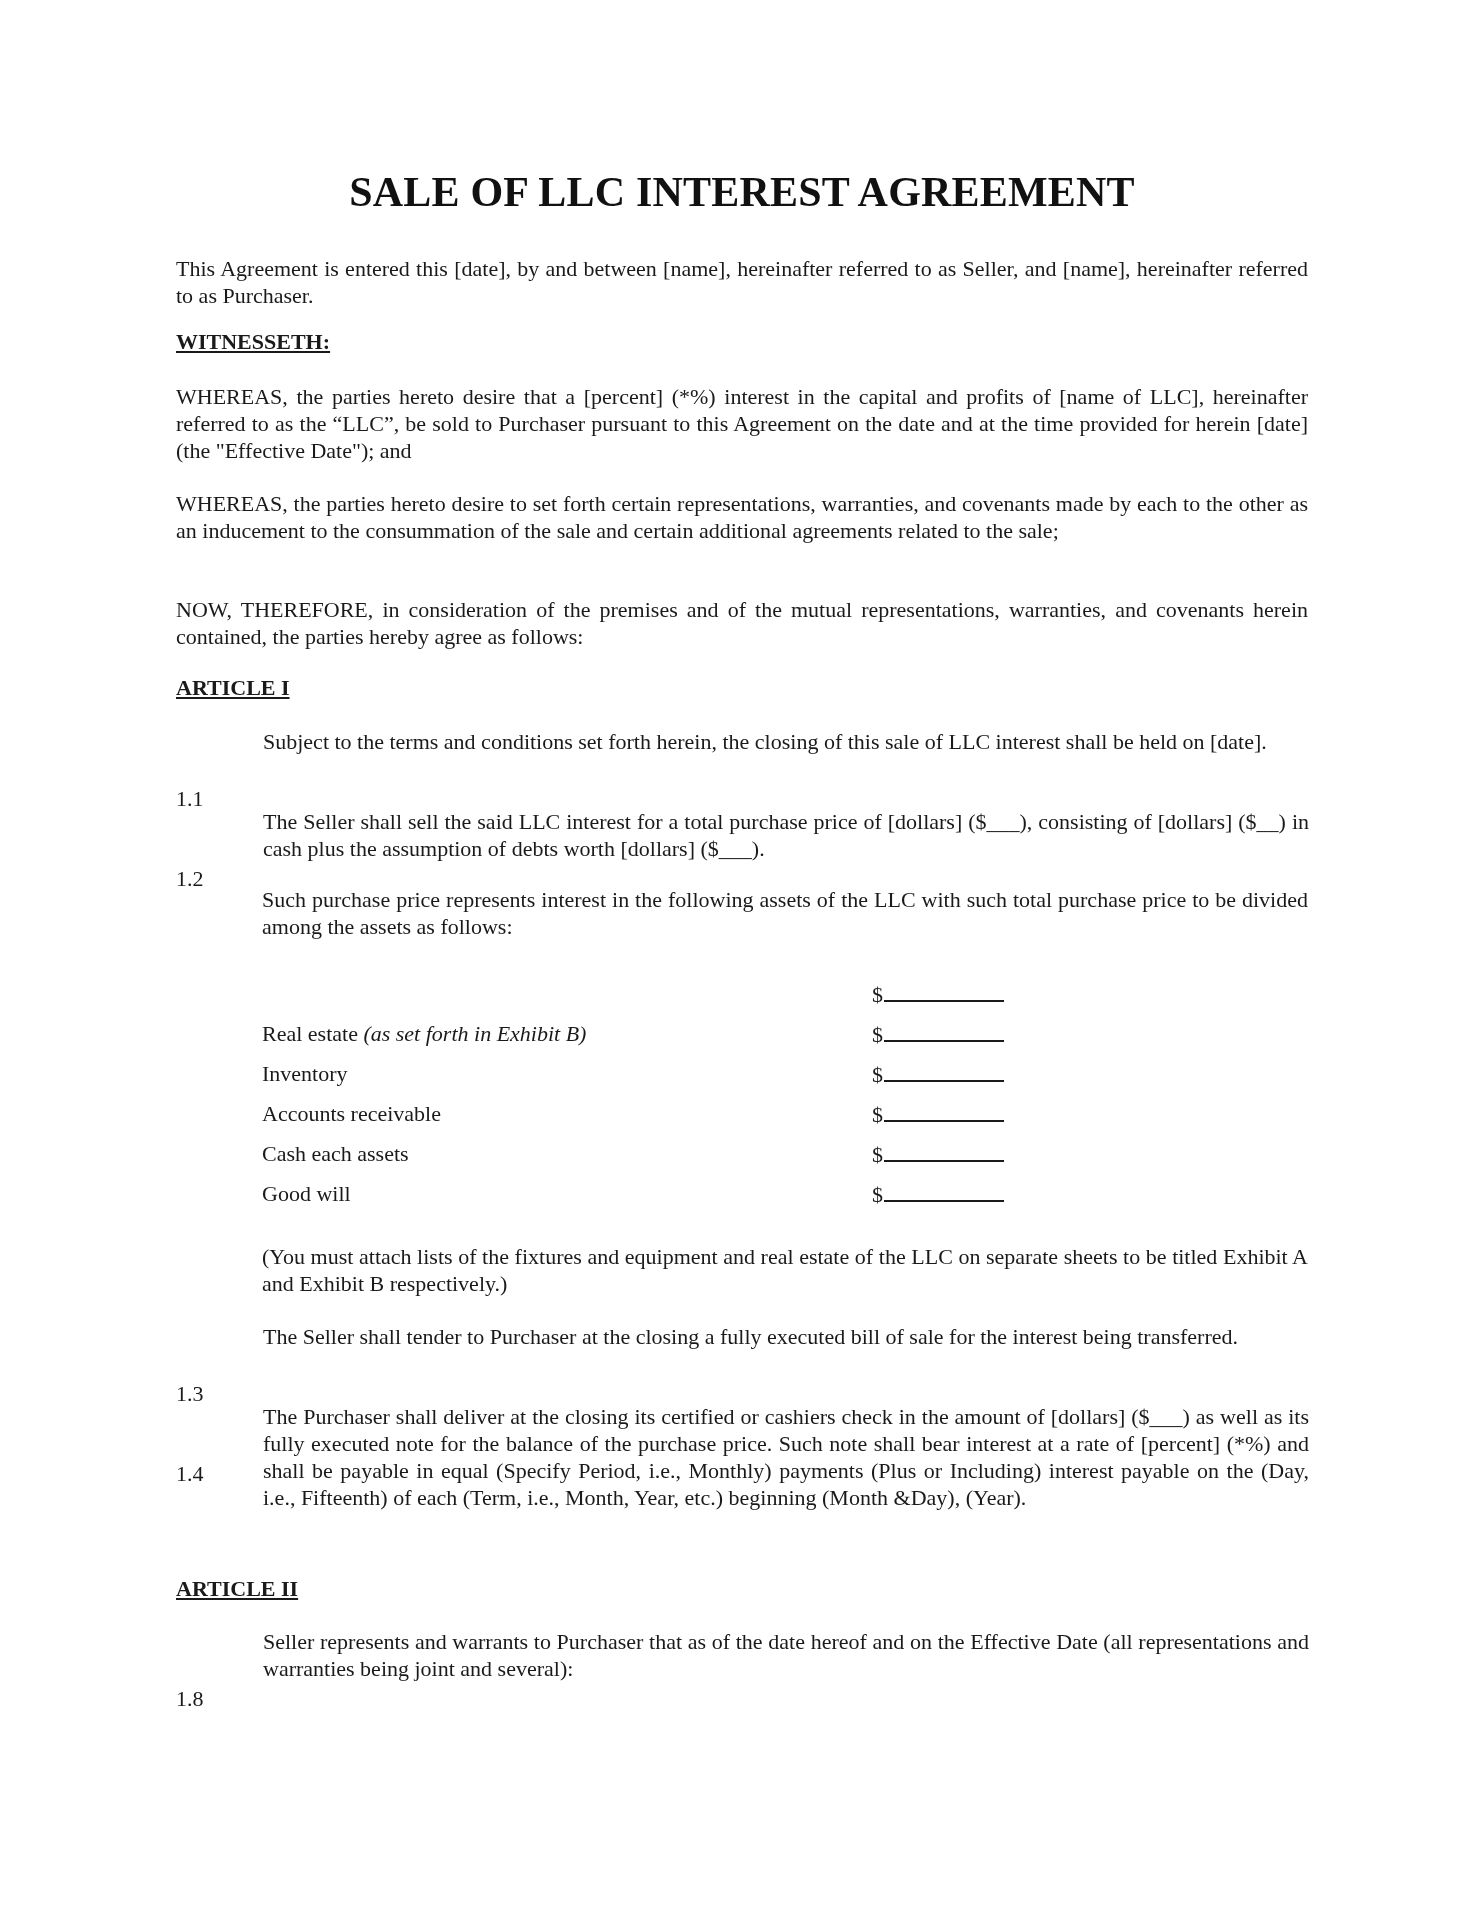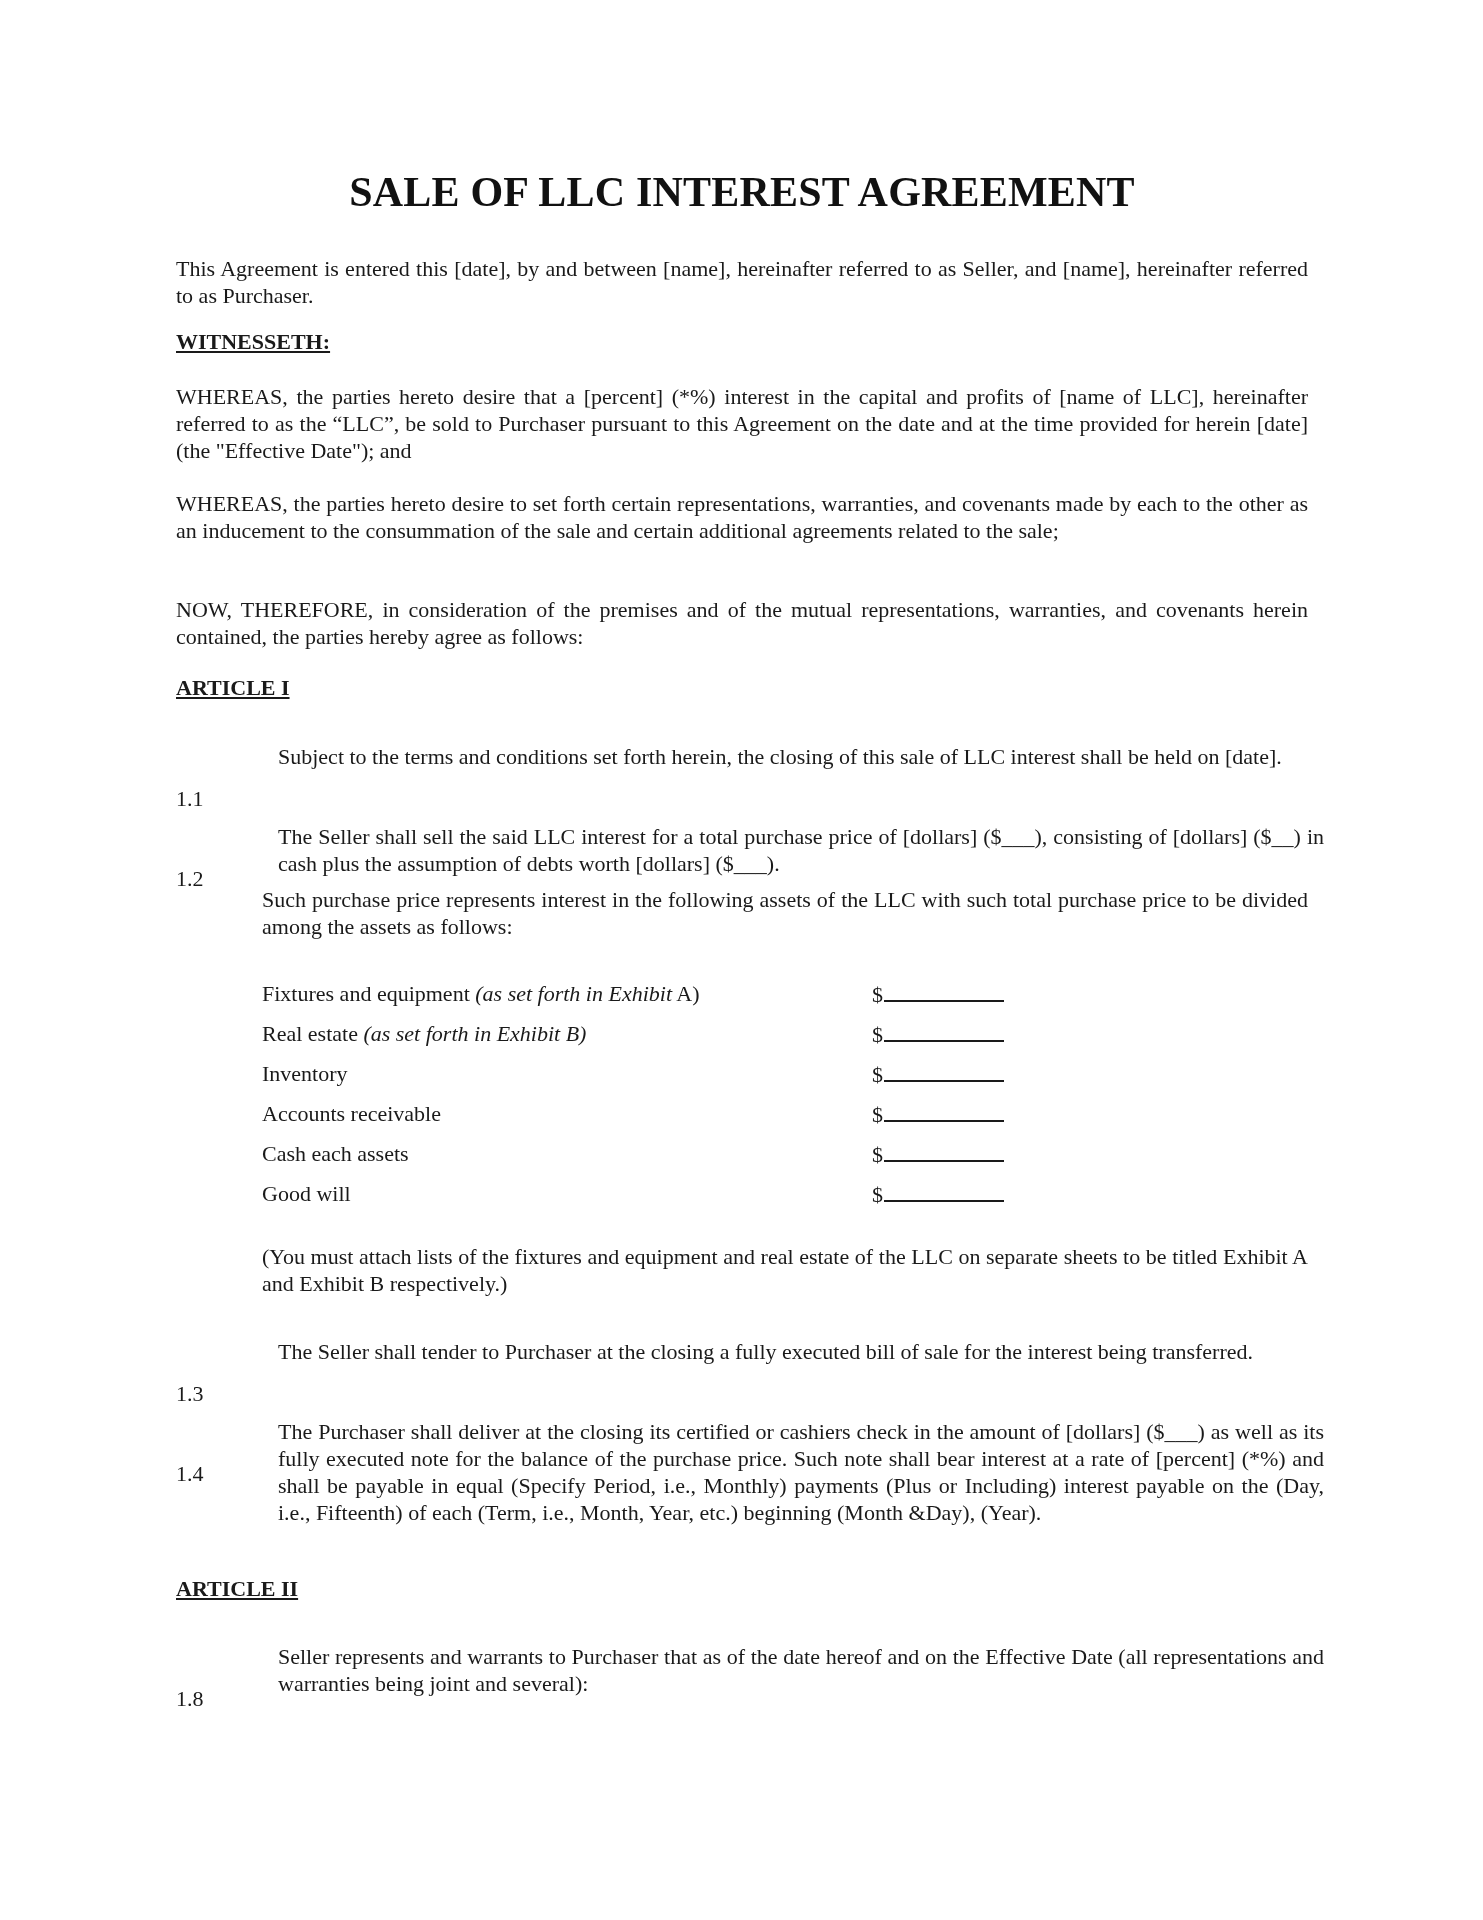--- a/index.html
+++ b/index.html
@@ -64,21 +64,21 @@
       width: 80px;
       margin-top: 42px;
     }
     .item-text {
       position: absolute;
       left: 86px;
       top: 0;
       width: 1046px;
       text-align: justify;
       text-align-last: left;
-      margin: 16px;
+      margin: 1px;
     }
     .sub-para {
       position: absolute;
       left: 86px;
       width: 1046px;
       text-align: justify;
       text-align-last: left;
       margin: 0;
     }
     .assets {
@@ -139,21 +139,20 @@
 
   <div class="item" style="top:807px;">
     <span class="item-num">1.2</span>
     <p class="item-text">The Seller shall sell the said LLC interest for a total purchase price of [dollars] ($___), consisting of [dollars] ($__) in cash plus the assumption of debts worth [dollars] ($___).</p>
   </div>
 
   <p class="sub-para" style="top:886px;">Such purchase price represents interest in the following assets of the LLC with such total purchase price to be divided among the assets as follows:</p>
 
   <div class="assets" style="top:980px;">
     <div class="asset-row">
-      <span class="asset-label"><span>Fixtures and equipment </span><i>(as set forth in Exhibit</i><span> A)</span></span>
       <span class="asset-amount"><span>$</span><span class="blank-line"></span></span>
     </div>
     <div class="asset-row">
       <span class="asset-label"><span>Real estate </span><i>(as set forth in Exhibit B)</i><span></span></span>
       <span class="asset-amount"><span>$</span><span class="blank-line"></span></span>
     </div>
     <div class="asset-row">
       <span class="asset-label"><span>Inventory</span></span>
       <span class="asset-amount"><span>$</span><span class="blank-line"></span></span>
     </div>

